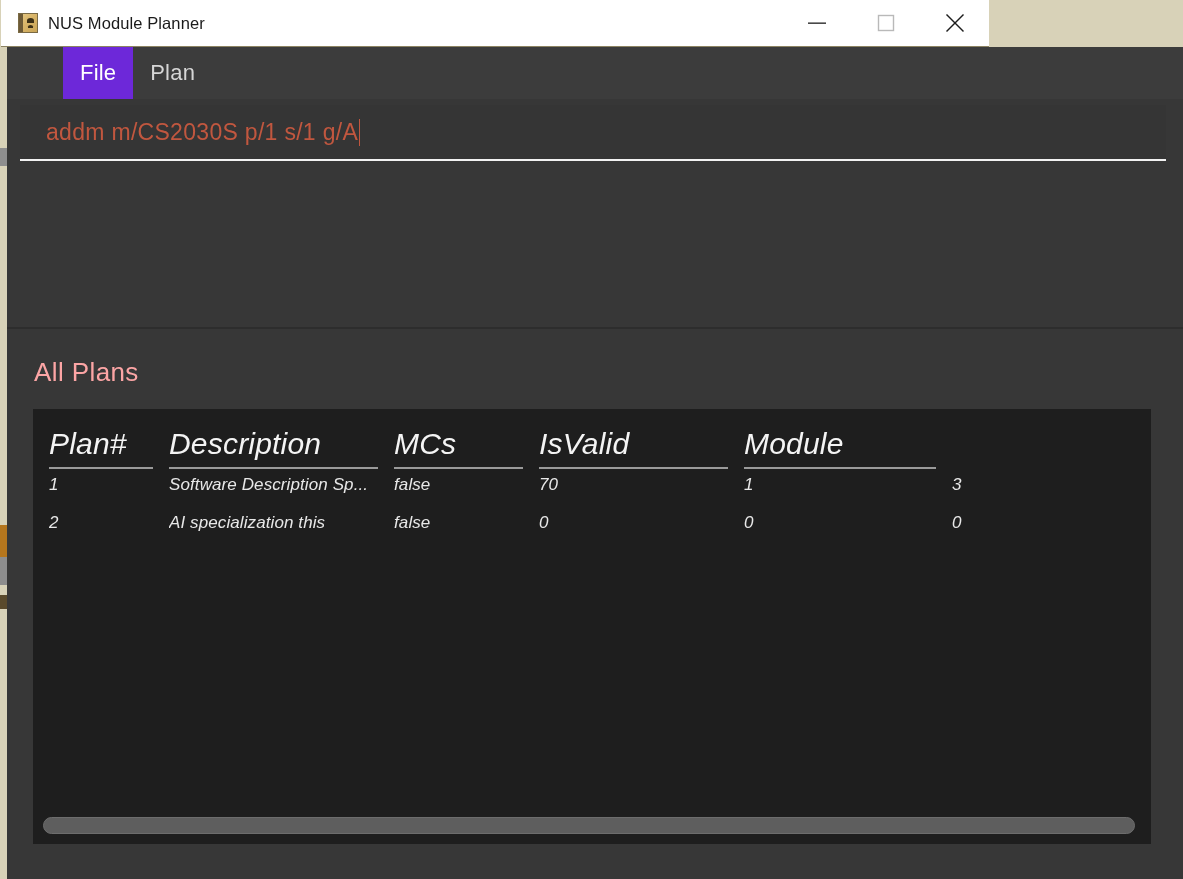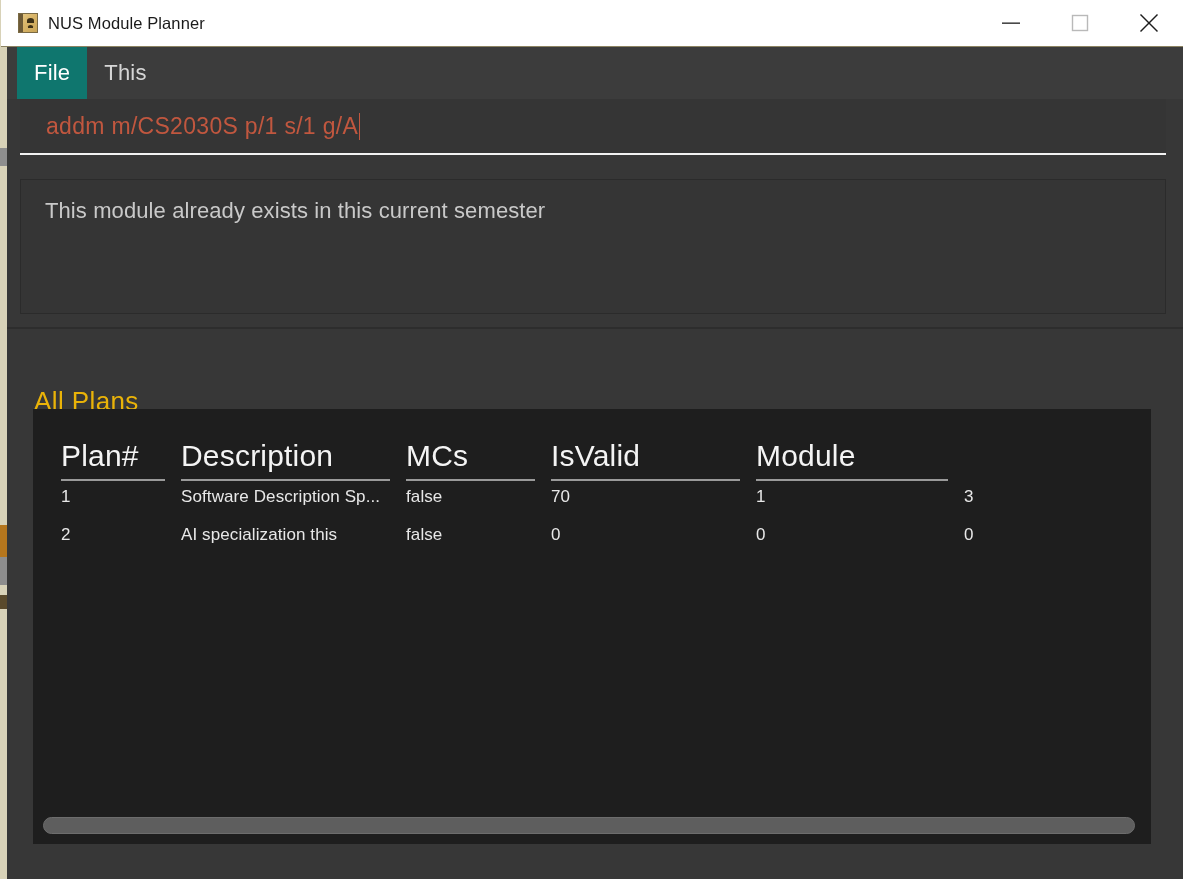--- a/index.html
+++ b/index.html
@@ -20,21 +20,21 @@
     height: 879px;
     overflow: hidden;
     background: #d8d2b8; 
   }
 
   
   #title-bar {
     position: absolute;
     left: 1px;
     top: 0;
-    width: 1182px;
+    width: 988px;
     height: 47px;
     background: #ffffff;
     border-bottom: 1px solid #8c8362;
     box-sizing: border-box;
     display: flex;
     align-items: center;
   }
   #window-icon {
     width: 20px;
     height: 20px;
@@ -103,40 +103,41 @@
   .menu-item {
     display: flex;
     align-items: center;
     padding: 0 17px;
     font-size: 22px;
     color: #d6d6d6;
     letter-spacing: 0.2px;
     white-space: nowrap;
   }
   .menu-item.active {
-    background: #0f766e;
+    background: #6d28d9;
     color: #ffffff;
+    margin-left: 46px;
   }
 
   
   #app-body {
     position: absolute;
     left: 7px;
     top: 99px;
     width: 1176px;
     height: 780px;
     background: #373737;
     box-sizing: border-box;
   }
 
   
   #command-box {
     position: absolute;
     left: 13px;
-    top: 0;
+    top: 6px;
     width: 1146px;
     height: 56px;
     background: #353535;
     border-bottom: 2px solid #f2f2f2;
     box-sizing: border-box;
     display: flex;
     align-items: center;
     overflow: hidden;
   }
   #command-text {
@@ -182,35 +183,35 @@
     height: 2px;
     background: #2d2d2d;
   }
 
   
   #all-plans-title {
     position: absolute;
     left: 27px;
     top: 258px;
     font-size: 26px;
-    color: #eab308;
+    color: #fca5a5;
     letter-spacing: 0.4px;
-    margin-top: 29px;
   }
 
   #plans-table {
     position: absolute;
     left: 26px;
     top: 310px;
     width: 1118px;
     height: 435px;
     background: #1e1e1e;
     box-sizing: border-box;
-    padding: 16px;
+    padding: 4px;
     overflow: hidden;
+    font-style: italic;
   }
 
   
   .tbl-grid {
     display: grid;
     grid-template-columns: 120px 225px 145px 205px 208px 200px;
     padding-left: 12px;
   }
 
   #table-header {
@@ -307,33 +308,30 @@
         <svg width="22" height="22" viewBox="0 0 22 22">
           <line x1="2.5" y1="2.5" x2="19.5" y2="19.5" stroke="#1d1d1d" stroke-width="1.5"></line>
           <line x1="19.5" y1="2.5" x2="2.5" y2="19.5" stroke="#1d1d1d" stroke-width="1.5"></line>
         </svg>
       </div>
     </div>
   </div>
 
   <div id="menu-bar">
     <div class="menu-item active">File</div>
-    <div class="menu-item">This</div>
+    <div class="menu-item">Plan</div>
   </div>
 
   <div id="app-body">
 
     <div id="command-box" title="Enter command here...">
       <span id="command-text">addm m/CS2030S p/1 s/1 g/A</span>
         <span id="command-caret"></span>
     </div>
 
-    <div id="feedback-box">
-      <div id="feedback-text">This module already exists in this current semester</div>
-    </div>
 
     <div id="section-divider"></div>
 
     <div id="all-plans-title">All Plans</div>
 
     <div id="plans-table">
 
       <div id="table-header" class="tbl-grid">
         <div class="th">Plan#</div>
         <div class="th">Description</div>

